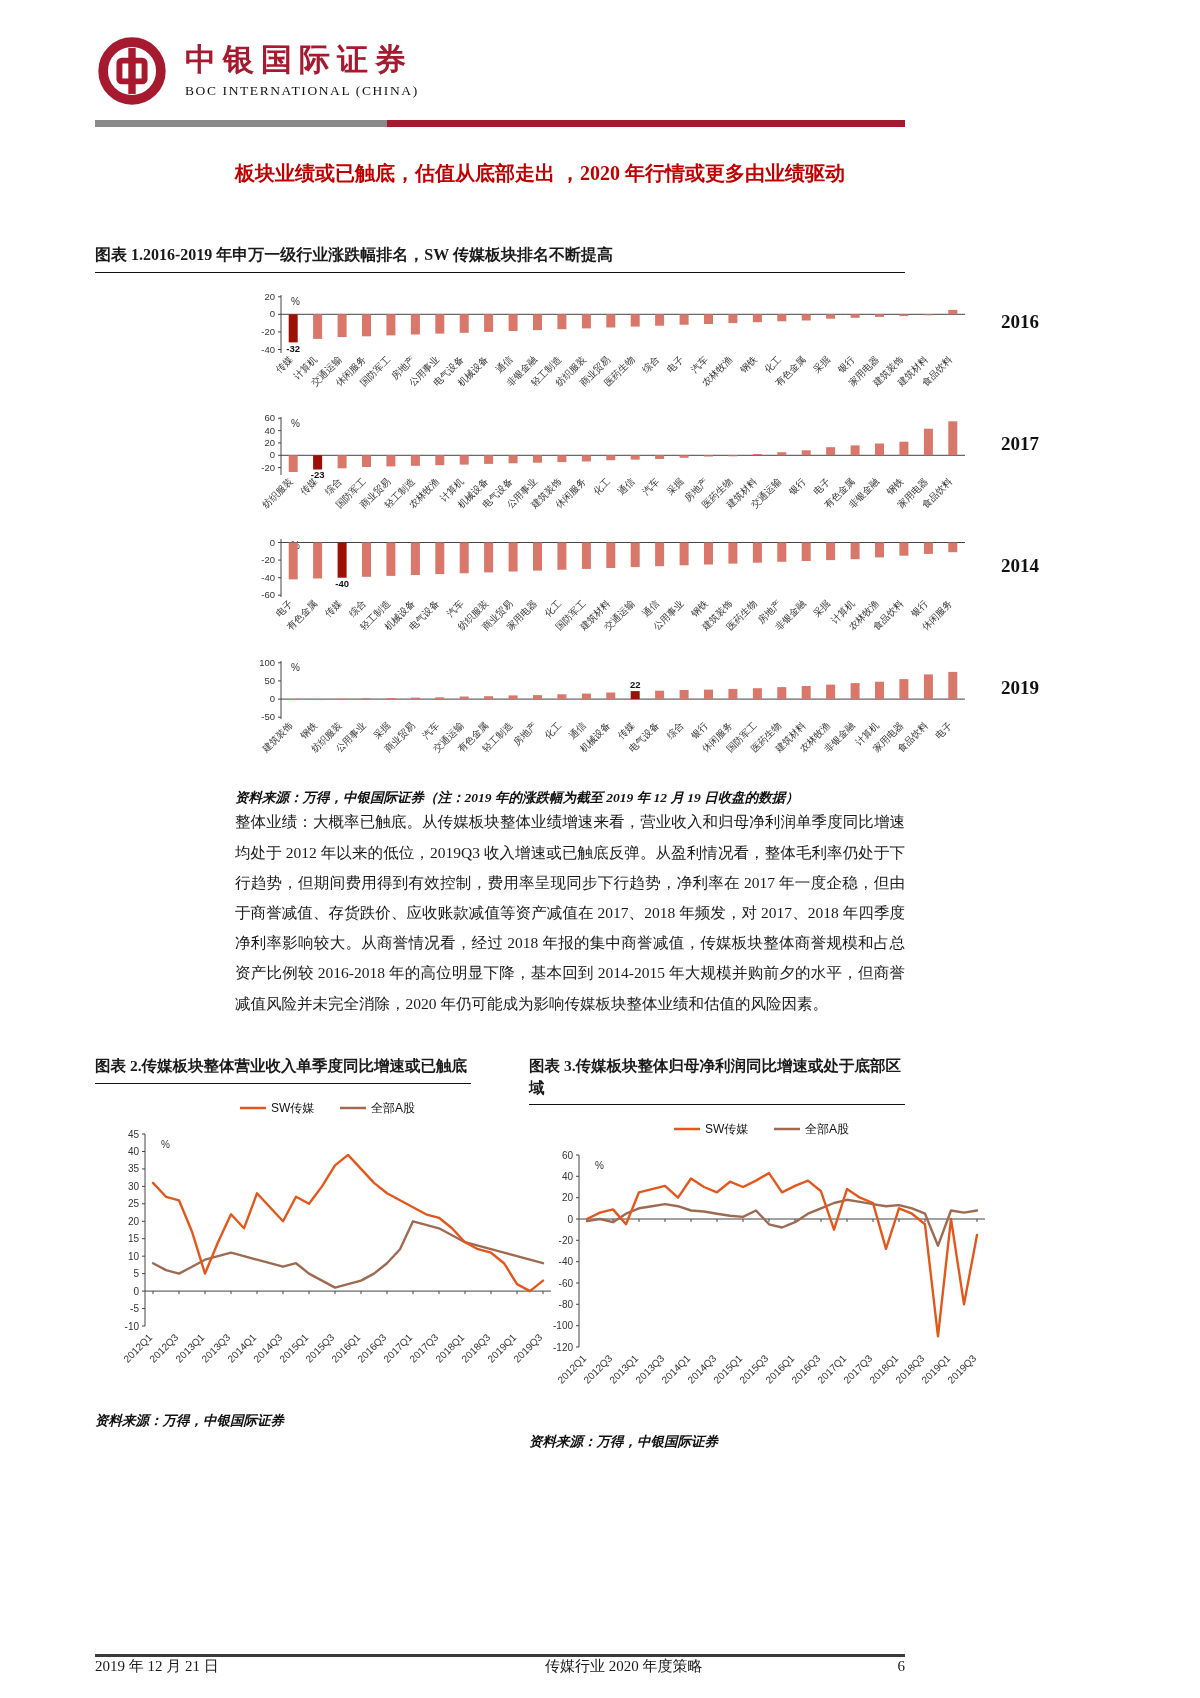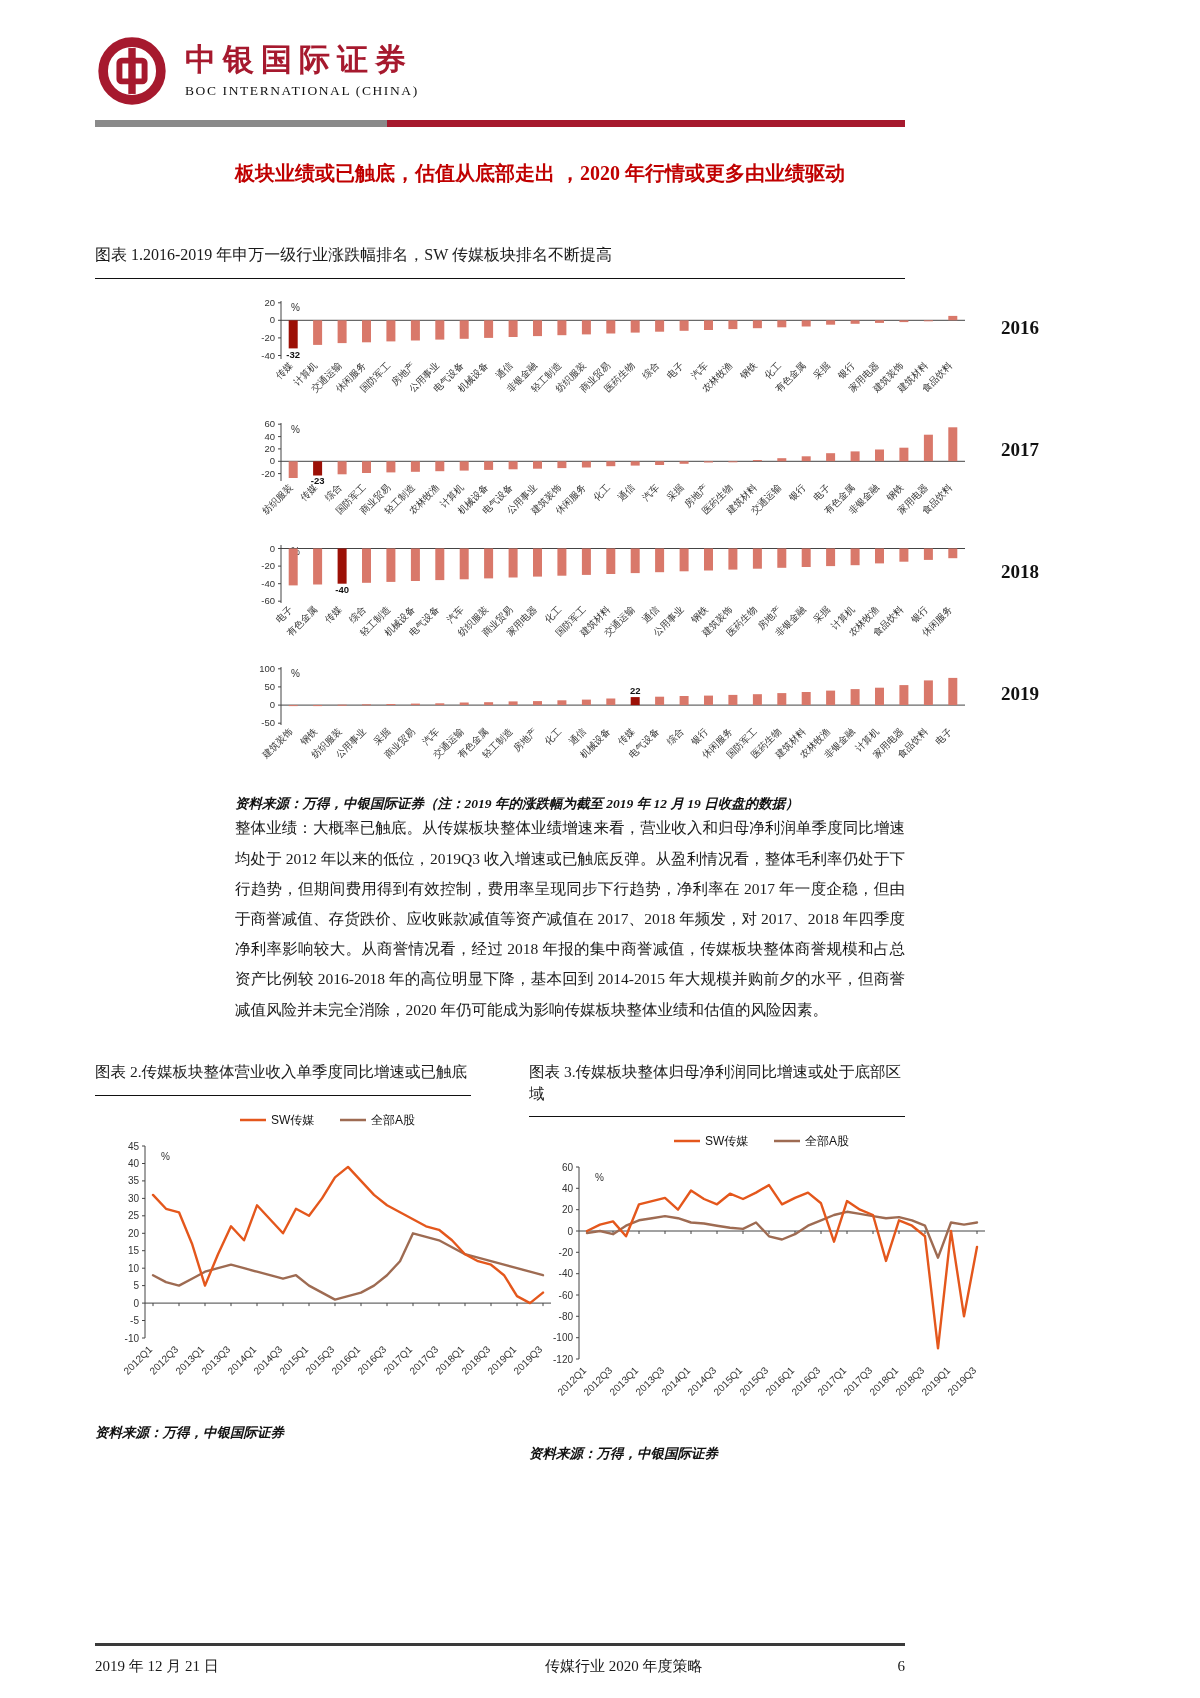--- a/index.html
+++ b/index.html
@@ -17,37 +17,37 @@
   .rule-red{flex:1;background:#A6192E}
 
   
   h1.title{margin:28px 0 18px 140px;max-width:880px;font-size:20px;line-height:1.85;color:#C00000;font-weight:700}
   p.body{margin:0 0 0 140px;font-size:15.5px;line-height:1.95;text-align:justify}
   p.body b{font-weight:400}
   .para2{margin-top:30px}
 
   
   .fig{margin-top:34px}
-  .fig-title{font-size:16px;font-weight:400;padding-bottom:12px;border-bottom:1.5px solid #111;line-height:1.4}
+  .fig-title{font-size:16px;font-weight:700;padding-bottom:6px;border-bottom:1.5px solid #111;line-height:1.4}
   .fig1-charts{margin:14px 0 0 140px}
   .mini-row{display:flex;align-items:flex-start;margin-bottom:6px}
   .mini-chart{width:740px;flex:none}
   .year-label{font-size:19px;font-weight:700;margin:24px 0 0 26px;color:#111}
   .source{margin-top:20px;font-size:13.5px;font-weight:700;font-style:italic;color:#111}
   .source.indent{margin-left:140px}
 
   
   .two-col{margin-top:36px;display:flex;gap:58px}
   .col{flex:1;min-width:0}
   .col .fig-title{font-size:15.5px}
   .line-chart{margin-top:8px}
   .col .source{margin-top:24px}
 
   
-  footer{margin-top:auto;border-top:3px solid #3a3a3a;padding-top:11px;display:flex;align-items:baseline;font-size:15px}
+  footer{margin-top:auto;border-top:3px solid #3a3a3a;display:flex;align-items:baseline;font-size:15px}
   .ft-left{width:25%}
   .ft-center{flex:1;text-align:right}
   .ft-right{width:25%;text-align:right}
 
   
   .mini-chart svg text,.line-chart svg text{font-family:"Liberation Sans","DejaVu Sans",sans-serif}
   text.tk{font-size:9.5px;fill:#333}
   text.cat{font-size:9.5px;fill:#333}
   text.hl{font-size:9.5px;fill:#111;font-weight:bold}
   text.lg{font-size:12px;fill:#111}
@@ -297,21 +297,21 @@
               <text class="cat" transform="translate(620.1,73) rotate(-45)" text-anchor="end">计算机</text>
               <rect x="640.0" y="11.5" width="9.0" height="14.9" fill="#D9786A"></rect>
               <text class="cat" transform="translate(644.5,73) rotate(-45)" text-anchor="end">农林牧渔</text>
               <rect x="664.4" y="11.5" width="9.0" height="13.2" fill="#D9786A"></rect>
               <text class="cat" transform="translate(668.9,73) rotate(-45)" text-anchor="end">食品饮料</text>
               <rect x="688.9" y="11.5" width="9.0" height="11.4" fill="#D9786A"></rect>
               <text class="cat" transform="translate(693.4,73) rotate(-45)" text-anchor="end">银行</text>
               <rect x="713.3" y="11.5" width="9.0" height="9.7" fill="#D9786A"></rect>
               <text class="cat" transform="translate(717.8,73) rotate(-45)" text-anchor="end">休闲服务</text>
             </svg></div>
-        <div class="year-label">2018</div>
+        <div class="year-label">2014</div>
       </div>
       <div class="mini-row">
         <div class="mini-chart"><svg viewBox="0 0 740 112" width="740" height="112">
               <line x1="46" y1="8" x2="46" y2="66" stroke="#444" stroke-width="1"></line>
               <line x1="43" y1="9.8" x2="46" y2="9.8" stroke="#444" stroke-width="1"></line>
               <text class="tk" x="40" y="12.8" text-anchor="end">100</text>
               <line x1="43" y1="27.9" x2="46" y2="27.9" stroke="#444" stroke-width="1"></line>
               <text class="tk" x="40" y="30.9" text-anchor="end">50</text>
               <line x1="43" y1="46.1" x2="46" y2="46.1" stroke="#444" stroke-width="1"></line>
               <text class="tk" x="40" y="49.1" text-anchor="end">0</text>

